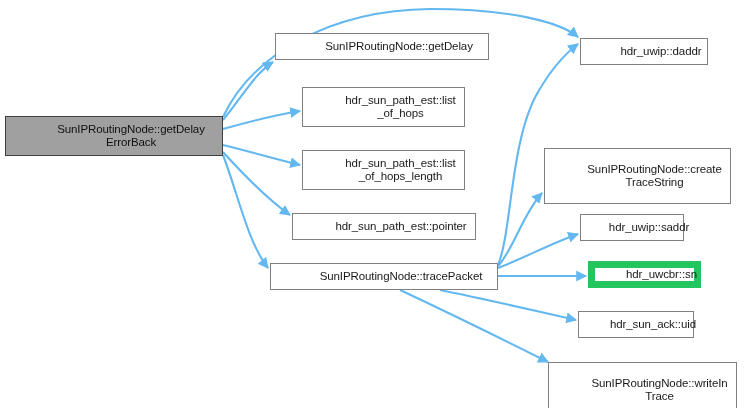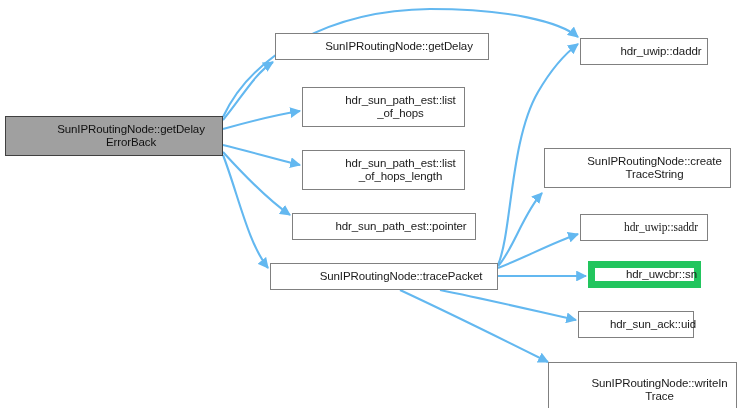--- a/index.html
+++ b/index.html
@@ -80,22 +80,22 @@
       <div class="node root" style="left: 5px; top: 116px; width: 218px; height: 40px;"><span>SunIPRoutingNode::getDelay
 ErrorBack</span></div>
       <div class="node" style="left: 275px; top: 33px; width: 214px; height: 27px;"><span>SunIPRoutingNode::getDelay</span></div>
       <div class="node" style="left: 302px; top: 87px; width: 163px; height: 40px;"><span>hdr_sun_path_est::list
 _of_hops</span></div>
       <div class="node" style="left: 302px; top: 150px; width: 163px; height: 40px;"><span>hdr_sun_path_est::list
 _of_hops_length</span></div>
       <div class="node" style="left: 292px; top: 213px; width: 184px; height: 27px;"><span>hdr_sun_path_est::pointer</span></div>
       <div class="node" style="left: 270px; top: 263px; width: 228px; height: 27px;"><span>SunIPRoutingNode::tracePacket</span></div>
       <div class="node" style="left: 580px; top: 38px; width: 128px; height: 27px;"><span>hdr_uwip::daddr</span></div>
-      <div class="node" style="left: 544px; top: 148px; width: 187px; height: 40px;"><span>SunIPRoutingNode::create
+      <div class="node" style="left: 544px; top: 148px; width: 187px; height: 56px;"><span>SunIPRoutingNode::create
 TraceString</span></div>
-      <div class="node" style="left: 580px; top: 214px; width: 128px; height: 27px; font-family: Liberation Serif, serif;"><span>hdr_uwip::saddr</span></div>
+      <div class="node" style="left: 580px; top: 214px; width: 104px; height: 27px;"><span>hdr_uwip::saddr</span></div>
       <div class="node thick" style="left: 588px; top: 261px; width: 113px; height: 27px;"><span>hdr_uwcbr::sn</span></div>
       <div class="node" style="left: 578px; top: 311px; width: 116px; height: 27px;"><span>hdr_sun_ack::uid</span></div>
       <div class="node" style="left: 548px; top: 362px; width: 189px; height: 56px;"><span>SunIPRoutingNode::writeIn
 Trace</span></div>
     </div>
 
 </div>
 
 </body></html>

